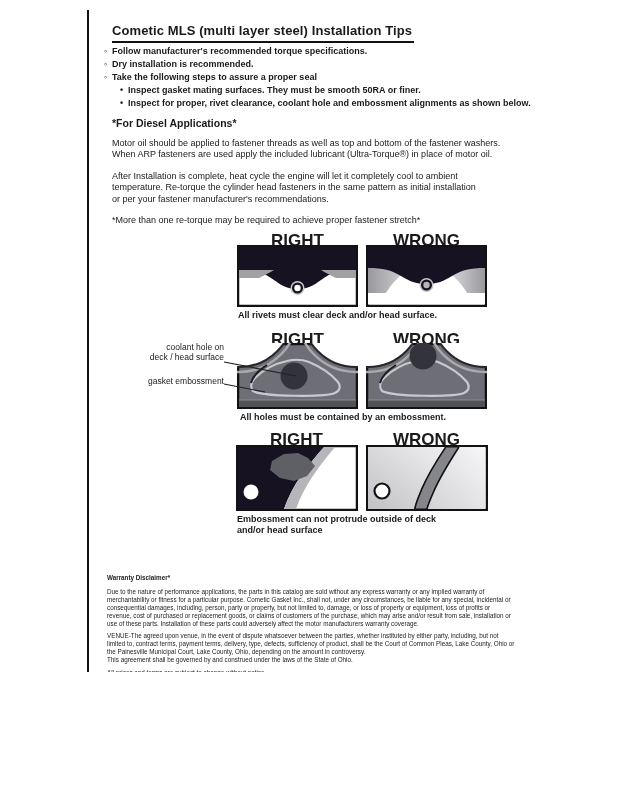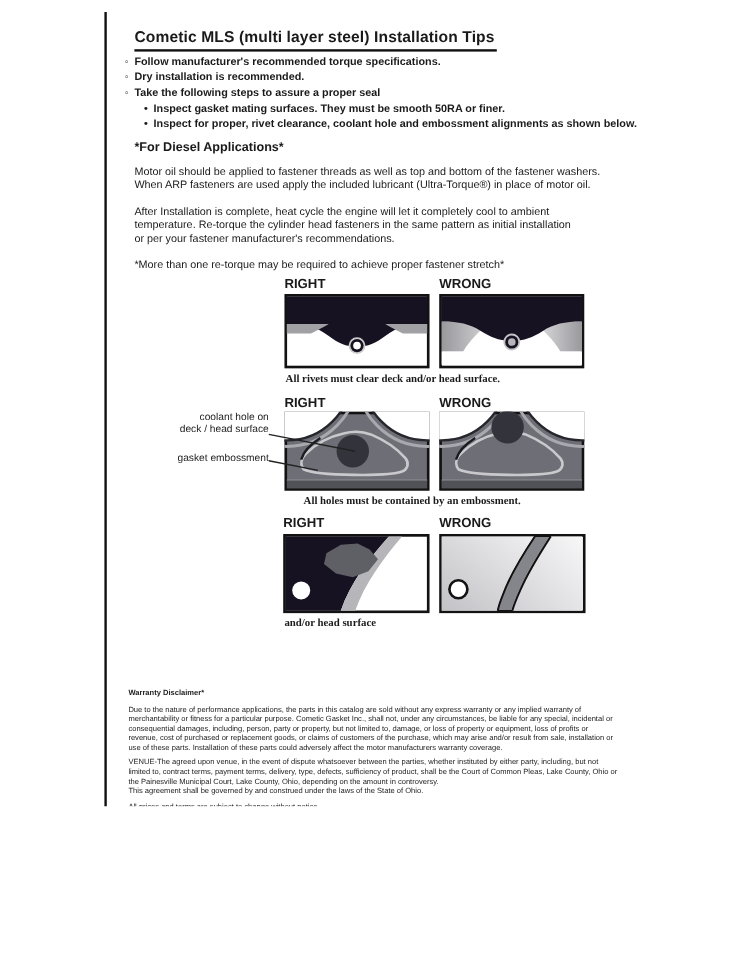--- a/index.html
+++ b/index.html
@@ -8,23 +8,23 @@
   .vline{position:absolute;left:87px;top:10px;width:2px;height:782px;background:#121212;}
   .title{position:absolute;left:112px;top:23px;font-size:13px;font-weight:bold;
          letter-spacing:.1px;border-bottom:2.5px solid #121212;padding:0 2px 3px 0;}
   .bullets{position:absolute;left:104px;top:45px;font-size:9px;line-height:13px;white-space:nowrap;font-weight:bold;}
   .b .m{display:inline-block;width:8px;}
   .b.sub{padding-left:16px;}
   .diesel{position:absolute;left:112px;top:118px;font-size:9px;line-height:11.5px;white-space:nowrap;}
   .diesel .h{font-size:10.5px;font-weight:bold;margin:0 0 8px 0;}
   .diesel .para{margin:0 0 10px 0;}
   .fig{position:absolute;}
-  .figlabel{position:absolute;top:0;width:121px;text-align:left;font-weight:bold;font-size:11px;}
+  .figlabel{position:absolute;top:0;width:121px;text-align:center;font-weight:bold;font-size:17px;}
   .panelrow{position:absolute;display:flex;gap:8px;}
-  .figcap{position:absolute;font-weight:bold;font-size:9px;white-space:nowrap;line-height:11px;font-family:Liberation Serif, serif;}
+  .figcap{position:absolute;font-weight:bold;font-size:9px;white-space:nowrap;line-height:11px;}
   .sidelabel{position:absolute;width:116px;text-align:right;font-size:8.5px;line-height:10px;}
   .pointer{position:absolute;left:210px;top:352px;}
   .legal{position:absolute;left:107px;top:574px;width:408px;font-size:6.3px;line-height:7.9px;color:#222;}
   .legal .head{font-weight:bold;margin:0 0 6px 0;}
   .lp{margin:0 0 5px 0;}
   .lp.mb0{margin-bottom:0;}
   .pageno{position:absolute;left:389px;top:761px;font-size:11px;color:#3a3a3a;margin-left:28px;}
 </style>
 </head>
 <body>
@@ -116,21 +116,21 @@
         <line x1="2" y1="57" x2="119" y2="57" stroke="#8d8d94" stroke-width="1"></line>
         <circle cx="2" cy="-30" r="59" fill="none" stroke="#a8a8ae" stroke-width="2.5"></circle>
         <circle cx="119" cy="-30" r="59" fill="none" stroke="#a8a8ae" stroke-width="2.5"></circle>
         <circle cx="2" cy="-30" r="54" fill="#ffffff" stroke="#26262c" stroke-width="2"></circle>
         <circle cx="119" cy="-30" r="54" fill="#ffffff" stroke="#26262c" stroke-width="2"></circle>
         <path d="M16,48 C13,44 14,39 18,35 C26,27 36,21 50,18 C58,16 64,16 72,19 C84,24 95,32 101,39 C104,43 103,48 98,50 C88,54 28,54 16,48 Z" fill="none" stroke="#c9c9cd" stroke-width="2.2"></path>
         <path d="M30,22 C22,27 16,33 14,40" fill="none" stroke="#1b1b21" stroke-width="2"></path>
         <circle cx="57" cy="13" r="13.5" fill="#33333b"></circle>
       </svg>
     </div>
-    <div class="figcap" style="left:16px;top:82px;">All holes must be contained by an embossment.</div>
+    <div class="figcap" style="left:3px;top:82px;">All holes must be contained by an embossment.</div>
   </div>
 
   <div class="sidelabel" style="left:108px;top:342px;text-align:right;">
     <div>coolant hole on</div>
     <div>deck / head surface</div>
   </div>
   <div class="sidelabel" style="left:108px;top:376px;">gasket embossment</div>
   <svg class="pointer" width="100" height="48">
     <line x1="14" y1="10" x2="86" y2="24" stroke="#222222" stroke-width="1.2"></line>
     <line x1="14" y1="32" x2="55" y2="40" stroke="#222222" stroke-width="1.2"></line>
@@ -161,20 +161,21 @@
         <rect x="1" y="1" width="120" height="64" fill="#ffffff" stroke="#121212" stroke-width="2.5"></rect>
         <path d="M2,2 L80,2 C72,14 62,30 56,44 C52,54 50,58 49,64 L2,64 Z" fill="url(#g3l)"></path>
         <path d="M80,2 C72,14 62,30 56,44 C52,54 50,58 49,64" fill="none" stroke="#121212" stroke-width="2"></path>
         <path d="M49,64 C50,58 52,54 56,44 C62,30 72,14 80,2 L93,2 C84,16 74,32 68,46 C64,55 62,60 61,64 Z" fill="#85858c" stroke="#121212" stroke-width="1.2"></path>
         <path d="M93,2 L119,2 L119,64 L61,64 C62,60 64,55 68,46 C74,32 84,16 93,2 Z" fill="url(#g3r)"></path>
         <path d="M93,2 C84,16 74,32 68,46 C64,55 62,60 61,64" fill="none" stroke="#121212" stroke-width="1.5"></path>
         <circle cx="16" cy="46" r="7.5" fill="#ffffff" stroke="#121212" stroke-width="2.2"></circle>
       </svg>
     </div>
     <div class="figcap" style="left:1px;top:84px;">
+      <div>Embossment can not protrude outside of deck</div>
       <div>and/or head surface</div>
     </div>
   </div>
 
   <div class="legal">
     <div class="head">Warranty Disclaimer*</div>
     <div class="lp">Due to the nature of performance applications, the parts in this catalog are sold without any express warranty or any implied warranty of merchantability or fitness for a particular purpose.  Cometic Gasket Inc., shall not, under any circumstances, be liable for any special, incidental or consequential damages, including, person, party or property, but not limited to, damage, or loss of property or equipment, loss of profits or revenue, cost of purchased or replacement goods, or claims of customers of the purchase, which may arise and/or result from sale, installation or use of these parts.  Installation of these parts could adversely affect the motor manufacturers warranty coverage.</div>
     <div class="lp mb0">VENUE-The agreed upon venue, in the event of dispute whatsoever between the parties, whether instituted by either party, including, but not limited to, contract terms, payment terms, delivery, type, defects, sufficiency of product, shall be the Court of Common Pleas, Lake County, Ohio or the Painesville Municipal Court, Lake County, Ohio, depending on the amount in controversy.</div>
     <div class="lp">This agreement shall be governed by and construed under the laws of the State of Ohio.</div>
     <div class="lp">All prices and terms are subject to change without notice.</div>

